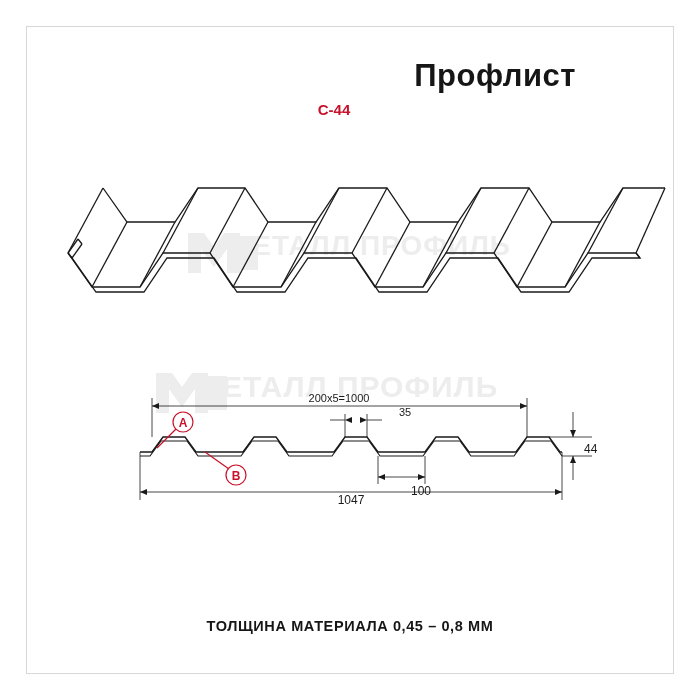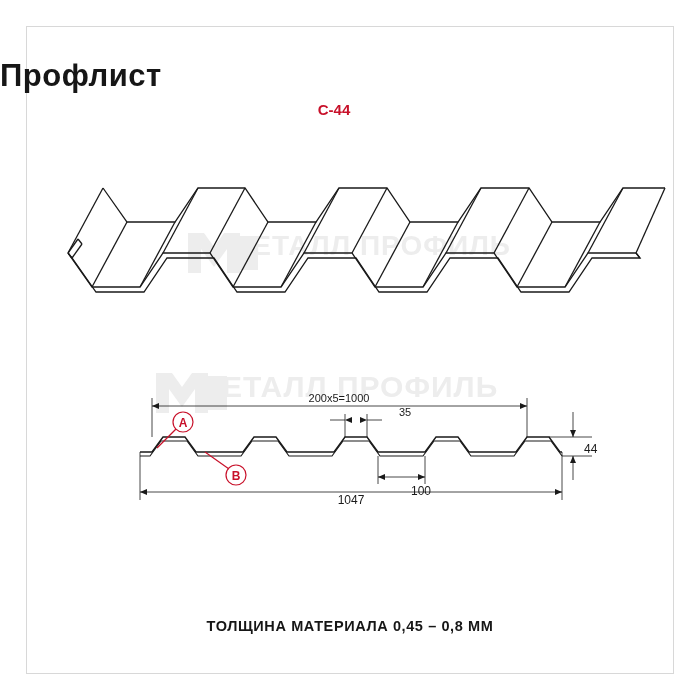--- a/index.html
+++ b/index.html
@@ -25,21 +25,21 @@
     width: 648px;
     height: 648px;
     border: 1px solid #d8d8d8;
     box-sizing: border-box;
   }
   .title {
     position: absolute;
     left: 0;
     top: 58px;
     width: 576px;
-    text-align: left;
+    text-align: right;
     font-size: 31px;
     font-weight: bold;
     letter-spacing: 0.5px;
     color: #161616;
   }
   .subtitle {
     position: absolute;
     left: 0;
     top: 101px;
     width: 668px;

